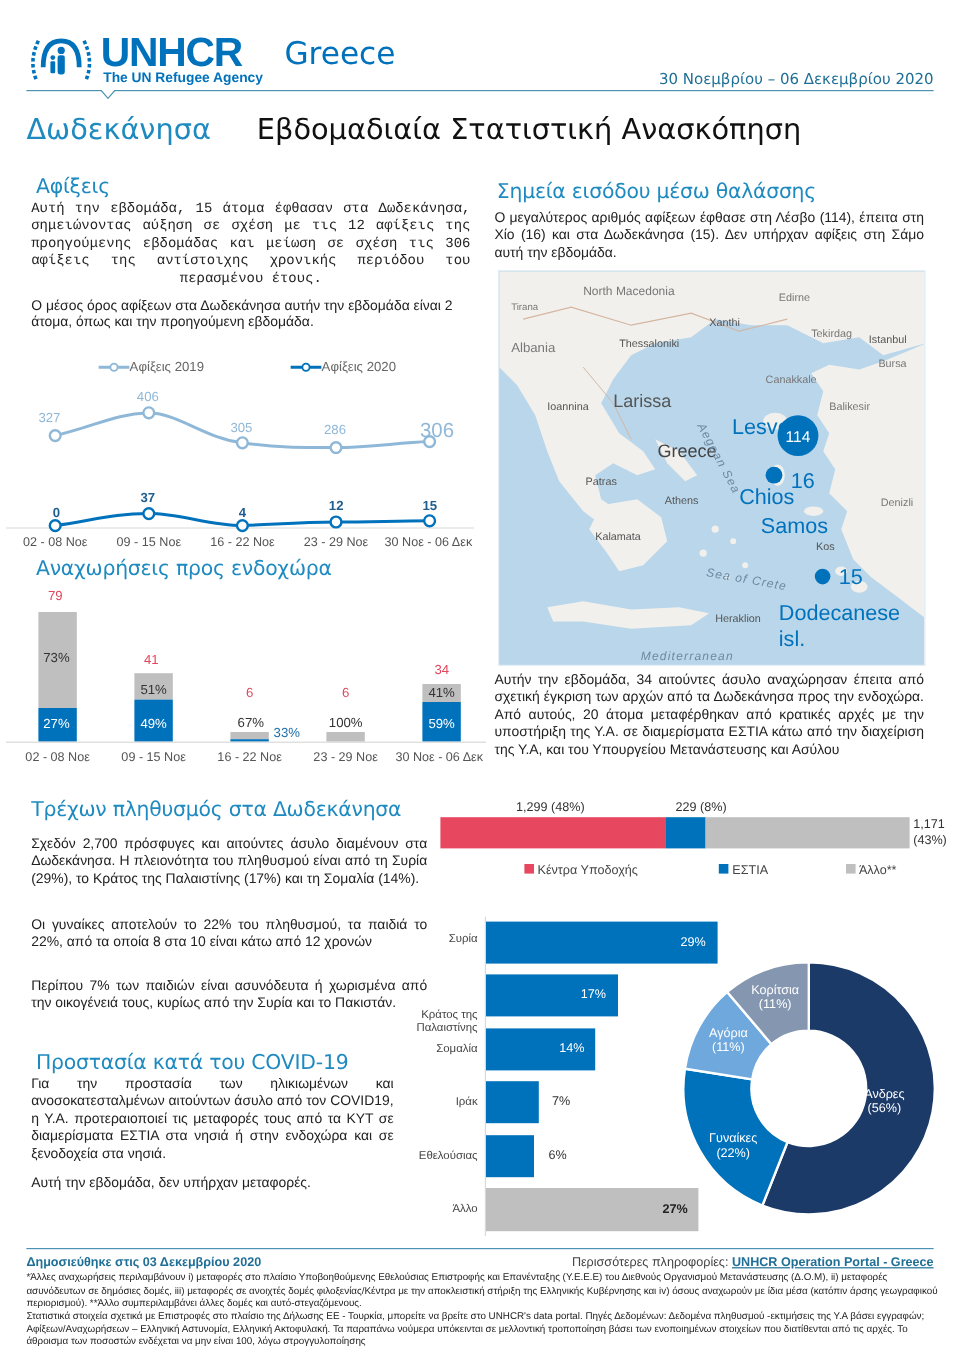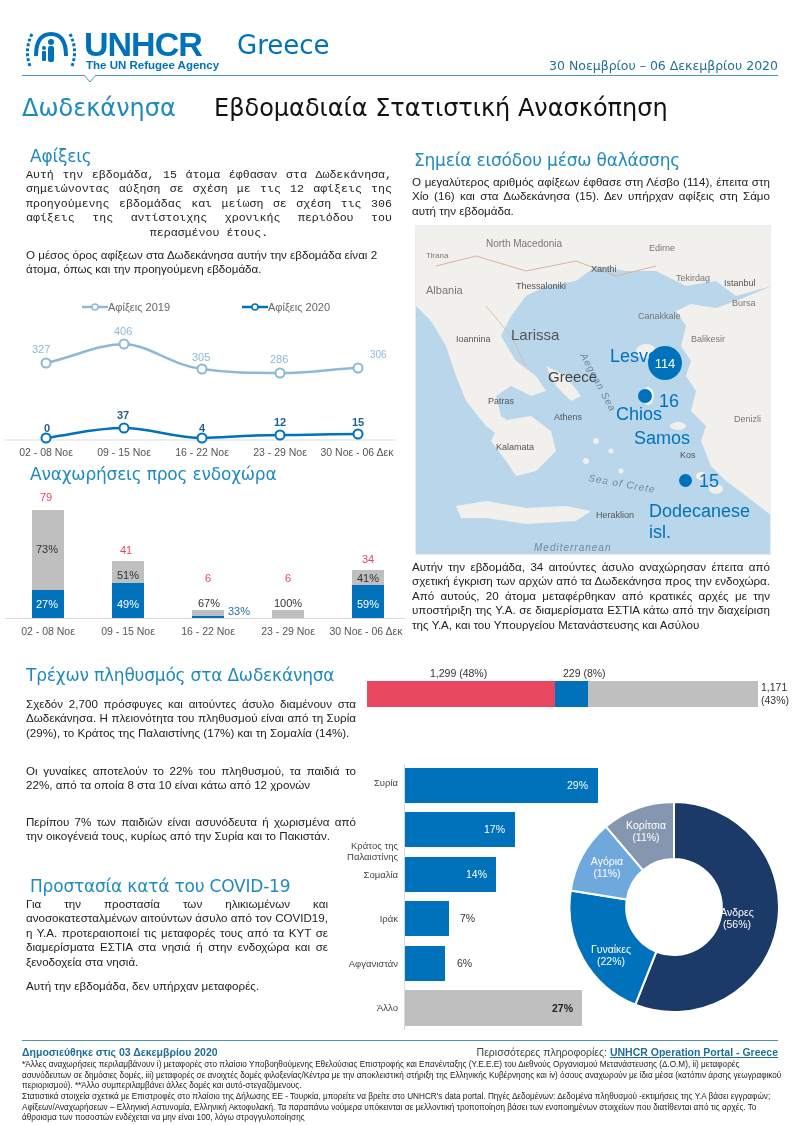--- a/index.html
+++ b/index.html
@@ -87,21 +87,21 @@
     <circle cx="124" cy="133" r="4.5" fill="#fff" stroke="#0072bc" stroke-width="2"></circle>
     <circle cx="202" cy="143" r="4.5" fill="#fff" stroke="#0072bc" stroke-width="2"></circle>
     <circle cx="280" cy="140" r="4.5" fill="#fff" stroke="#0072bc" stroke-width="2"></circle>
     <circle cx="358" cy="139" r="4.5" fill="#fff" stroke="#0072bc" stroke-width="2"></circle>
   </svg>
 
   <div class="abs" style="left:32px;top:48px;font-size:11px;color:#8fb8d8;">327</div>
   <div class="abs" style="left:114px;top:30px;font-size:11px;color:#8fb8d8;">406</div>
   <div class="abs" style="left:192px;top:56px;font-size:11px;color:#8fb8d8;">305</div>
   <div class="abs" style="left:270px;top:58px;font-size:11px;color:#8fb8d8;">286</div>
-  <div class="abs" style="left:370px;top:54px;font-size:10px;color:#8fb8d8;">306</div>
+  <div class="abs" style="left:350px;top:54px;font-size:17px;color:#8fb8d8;">306</div>
 
   <div class="abs" style="left:44px;top:127px;font-size:11px;color:#1f5f8f;font-weight:bold;">0</div>
   <div class="abs" style="left:117px;top:114px;font-size:11px;color:#1f5f8f;font-weight:bold;">37</div>
   <div class="abs" style="left:199px;top:127px;font-size:11px;color:#1f5f8f;font-weight:bold;">4</div>
   <div class="abs" style="left:274px;top:121px;font-size:11px;color:#1f5f8f;font-weight:bold;">12</div>
   <div class="abs" style="left:352px;top:121px;font-size:11px;color:#1f5f8f;font-weight:bold;">15</div>
 
   <div class="axis-label" style="left:6px;top:151px;">02 - 08 Νοε</div>
   <div class="axis-label" style="left:84px;top:151px;">09 - 15 Νοε</div>
   <div class="axis-label" style="left:162px;top:151px;">16 - 22 Νοε</div>
@@ -222,20 +222,30 @@
 <div class="abs para" style="left:26px;top:764px;width:330px;">Οι γυναίκες αποτελούν το 22% του πληθυσμού, τα παιδιά το 22%, από τα οποία 8 στα 10 είναι κάτω από 12 χρονών</div>
 <div class="abs para" style="left:26px;top:815px;width:330px;">Περίπου 7% των παιδιών είναι ασυνόδευτα ή χωρισμένα από την οικογένειά τους, κυρίως από την Συρία και το Πακιστάν.</div>
 
 <div class="abs" style="left:365px;top:664px;width:430px;height:70px;">
   <div class="abs" style="left:65px;top:3px;font-size:10.5px;color:#333;">1,299 (48%)</div>
   <div class="abs" style="left:198px;top:3px;font-size:10.5px;color:#333;">229 (8%)</div>
   <div class="abs" style="left:2px;top:17px;width:188px;height:26px;background:#e8485f;"></div>
   <div class="abs" style="left:190px;top:17px;width:33px;height:26px;background:#0072bc;"></div>
   <div class="abs" style="left:223px;top:17px;width:170px;height:26px;background:#bfbfbf;"></div>
   <div class="abs" style="left:396px;top:17px;font-size:10.5px;color:#333;width:32px;line-height:13px;">1,171 (43%)</div>
+  <div class="abs" style="left:72px;top:55px;font-size:10.5px;color:#444;white-space:nowrap;">
+    <span style="display:inline-block;width:8px;height:8px;background:#e8485f;"></span>
+    <span>Κέντρα Υποδοχής</span>
+    <span style="display:inline-block;width:62px;"></span>
+    <span style="display:inline-block;width:8px;height:8px;background:#0072bc;"></span>
+    <span>ΕΣΤΙΑ</span>
+    <span style="display:inline-block;width:60px;"></span>
+    <span style="display:inline-block;width:8px;height:8px;background:#bfbfbf;"></span>
+    <span>Άλλο**</span>
+  </div>
 </div>
 
 <div class="abs" style="left:360px;top:760px;width:250px;height:275px;">
   <div class="abs" style="left:44px;top:4px;width:1px;height:266px;background:#d9d9d9;"></div>
 
   <div class="abs" style="left:0;top:17px;width:38px;text-align:right;font-size:9.5px;color:#444;">Συρία</div>
   <div class="abs" style="left:45px;top:8px;width:193px;height:35px;background:#0072bc;"></div>
   <div class="abs" style="left:207px;top:19px;font-size:10.5px;color:#fff;">29%</div>
 
   <div class="abs" style="left:-20px;top:56px;width:58px;text-align:right;font-size:9.5px;color:#444;line-height:11px;margin-top:24px;">Κράτος της Παλαιστίνης</div>
@@ -243,21 +253,21 @@
   <div class="abs" style="left:124px;top:63px;font-size:10.5px;color:#fff;">17%</div>
 
   <div class="abs" style="left:-10px;top:109px;width:48px;text-align:right;font-size:9.5px;color:#444;">Σομαλία</div>
   <div class="abs" style="left:45px;top:97px;width:91px;height:35px;background:#0072bc;"></div>
   <div class="abs" style="left:106px;top:108px;font-size:10.5px;color:#fff;">14%</div>
 
   <div class="abs" style="left:0;top:153px;width:38px;text-align:right;font-size:9.5px;color:#444;">Ιράκ</div>
   <div class="abs" style="left:45px;top:141px;width:44px;height:35px;background:#0072bc;"></div>
   <div class="abs" style="left:100px;top:152px;font-size:10.5px;color:#333;">7%</div>
 
-  <div class="abs" style="left:-30px;top:198px;width:68px;text-align:right;font-size:9.5px;color:#444;">Αφγανιστάν</div>
+  <div class="abs" style="left:-30px;top:198px;width:68px;text-align:right;font-size:9.5px;color:#444;">Εθελούσιας</div>
   <div class="abs" style="left:45px;top:186px;width:40px;height:35px;background:#0072bc;"></div>
   <div class="abs" style="left:97px;top:197px;font-size:10.5px;color:#333;">6%</div>
 
   <div class="abs" style="left:0;top:242px;width:38px;text-align:right;font-size:9.5px;color:#444;">Άλλο</div>
   <div class="abs" style="left:45px;top:230px;width:177px;height:36px;background:#bfbfbf;"></div>
   <div class="abs" style="left:192px;top:242px;font-size:10.5px;color:#222;font-weight:bold;">27%</div>
 </div>
 
 <div class="abs" style="left:570px;top:795px;width:220px;height:220px;">
   <svg width="220" height="220" viewBox="0 0 220 220">

